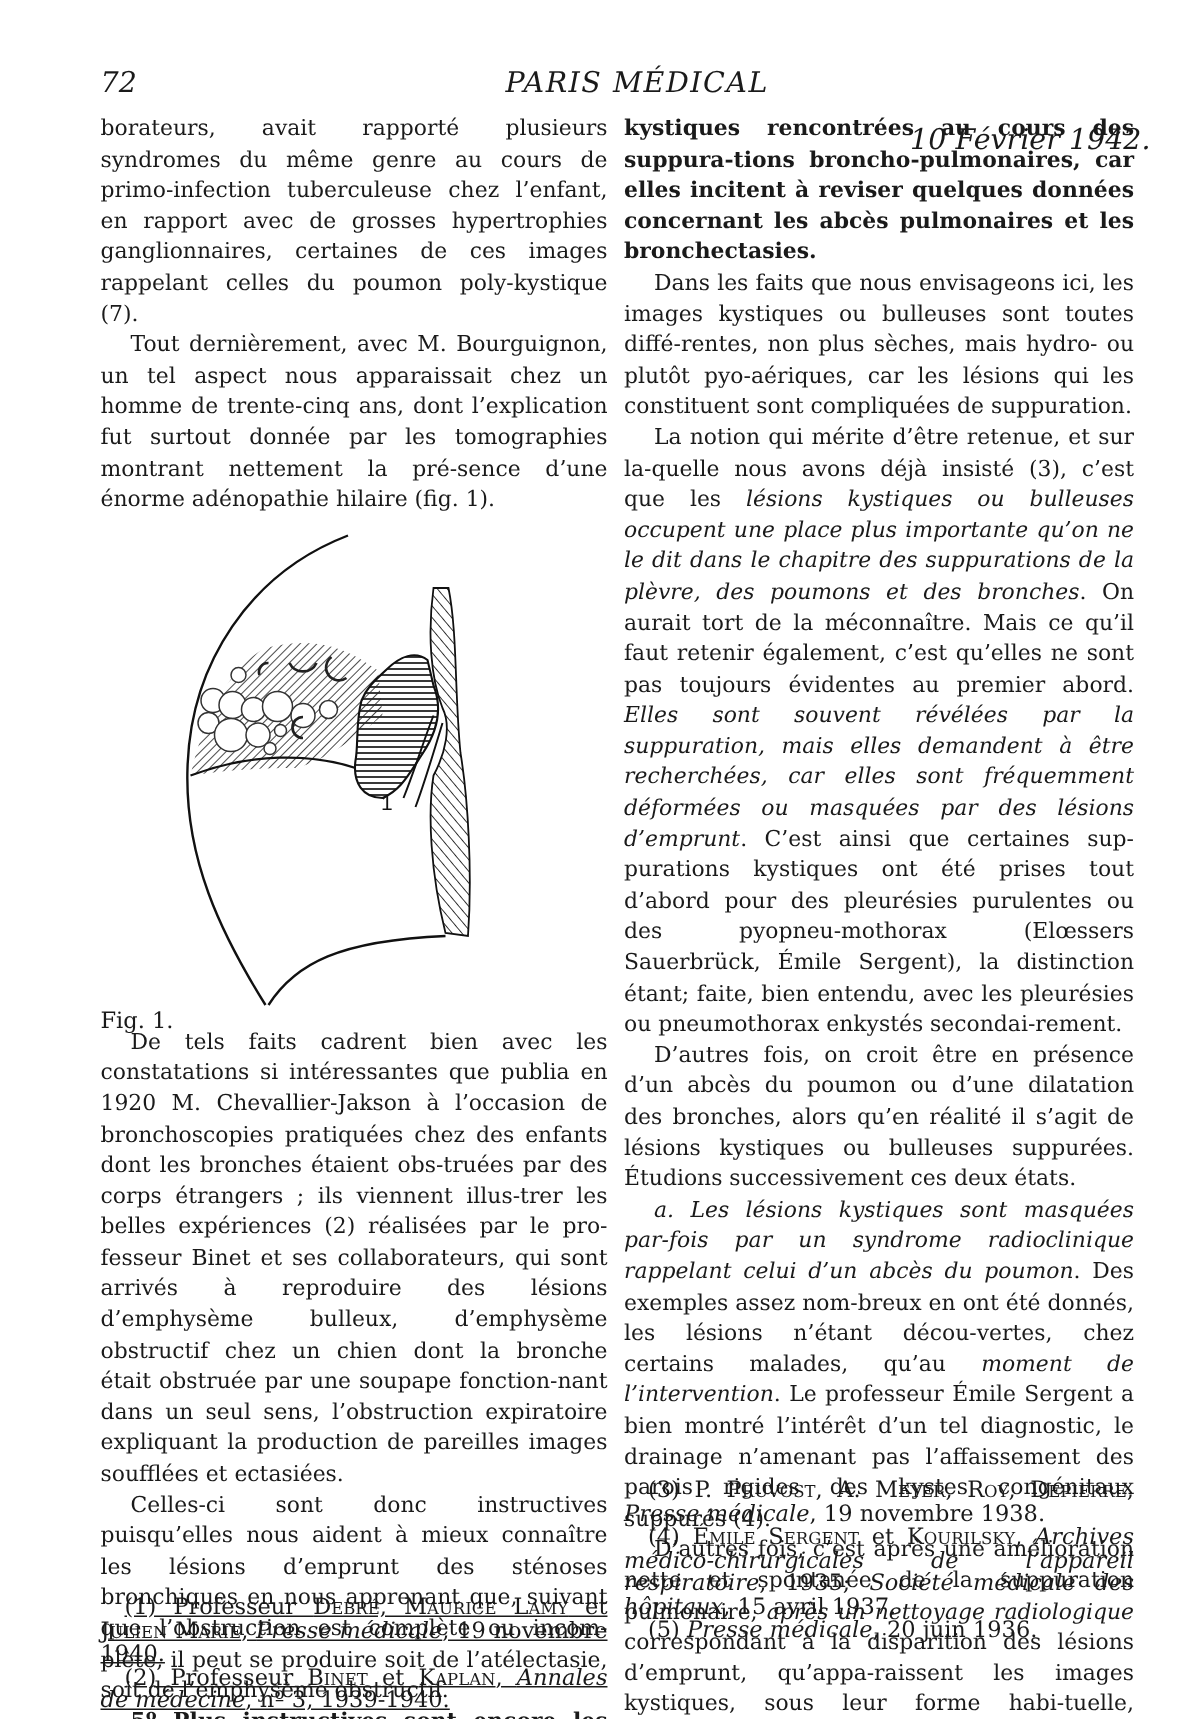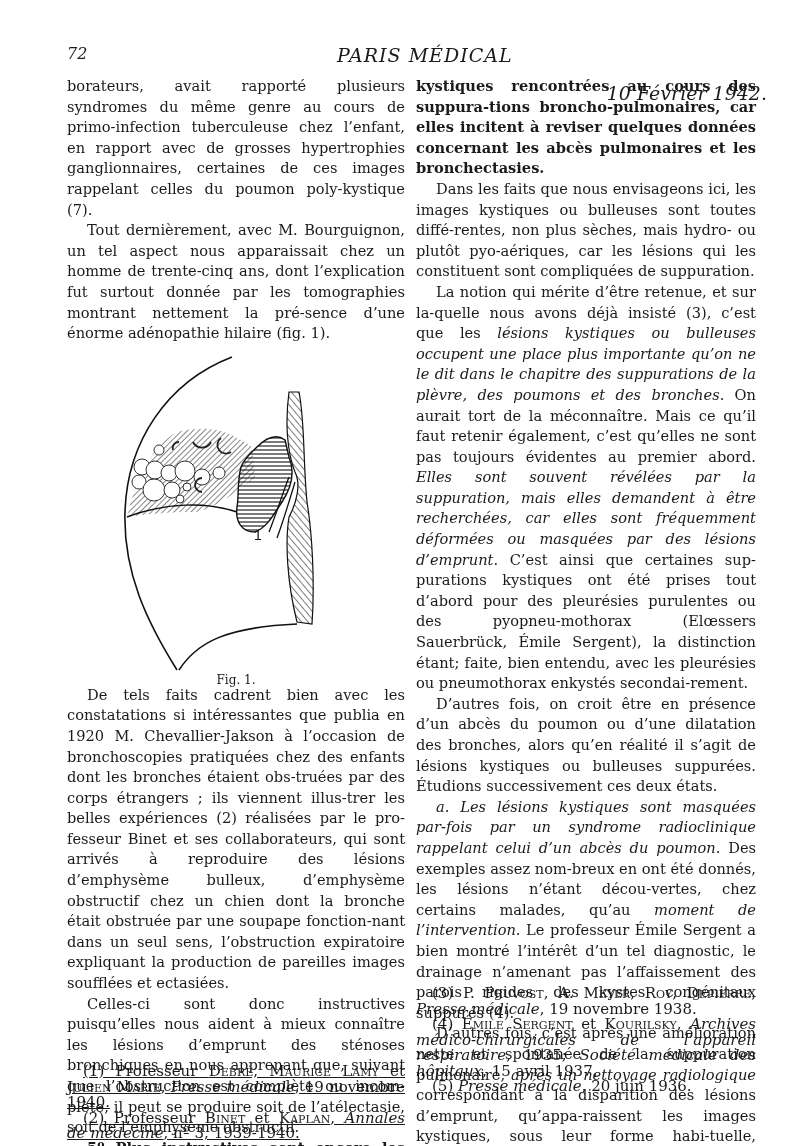--- a/index.html
+++ b/index.html
@@ -1,32 +1,32 @@
 <!DOCTYPE html>
 <html><head>
 <meta charset="utf-8">
 <style>
   html, body { margin: 0; padding: 0; background: #ffffff; }
   body { width: 800px; height: 1146px; position: relative; overflow: hidden;
          font-family: "DejaVu Serif", "Liberation Serif", serif; color: #1a1a1a; }
   .header { position: absolute; top: 44px; left: 67px; width: 700px; height: 26px; }
-  .pagenum { position: absolute; left: 0; top: 0; font-size: 16px; font-style: italic; }
+  .pagenum { position: absolute; left: 0; top: 0; font-size: 19px; font-style: italic; }
   .journal { position: absolute; left: 270px; top: 0; font-size: 19px; font-style: italic; letter-spacing: 1px; text-align: center; }
   .date { position: absolute; right: 0; top: 0; font-size: 19px; font-style: italic; margin-top: 38px; }
   .col { position: absolute; top: 76px; width: 338px; font-size: 14.6px; line-height: 20.6px; text-align: justify; }
   .col.left { left: 67px; }
   .col.right { left: 416px; width: 340px; }
   p { margin: 0; text-indent: 0; }
   p.ind { text-indent: 20px; }
   .bold { font-weight: bold; }
   .it { font-style: italic; }
   .sc { font-variant: small-caps; }
   .figure { width: 338px; height: 325px; position: relative; margin: 8px 0 0 0; }
   .figure svg { position: absolute; left: 40px; top: 0; }
-  .figcap { position: absolute; left: 0; width: 338px; top: 318px; text-align: center; font-size: 12px; }
+  .figcap { position: absolute; left: 0; width: 338px; top: 318px; font-size: 15px; }
   .notes { position: absolute; font-size: 15px; line-height: 15.5px; text-align: justify; }
   .notes.left { left: 67px; top: 1064px; width: 338px; text-decoration: underline; }
   .notes.right { left: 416px; top: 986px; width: 340px; }
   .notes p { text-indent: 16px; }
 </style>
 </head>
 <body>
 
 <div class="header">
   <span class="pagenum">72</span>

